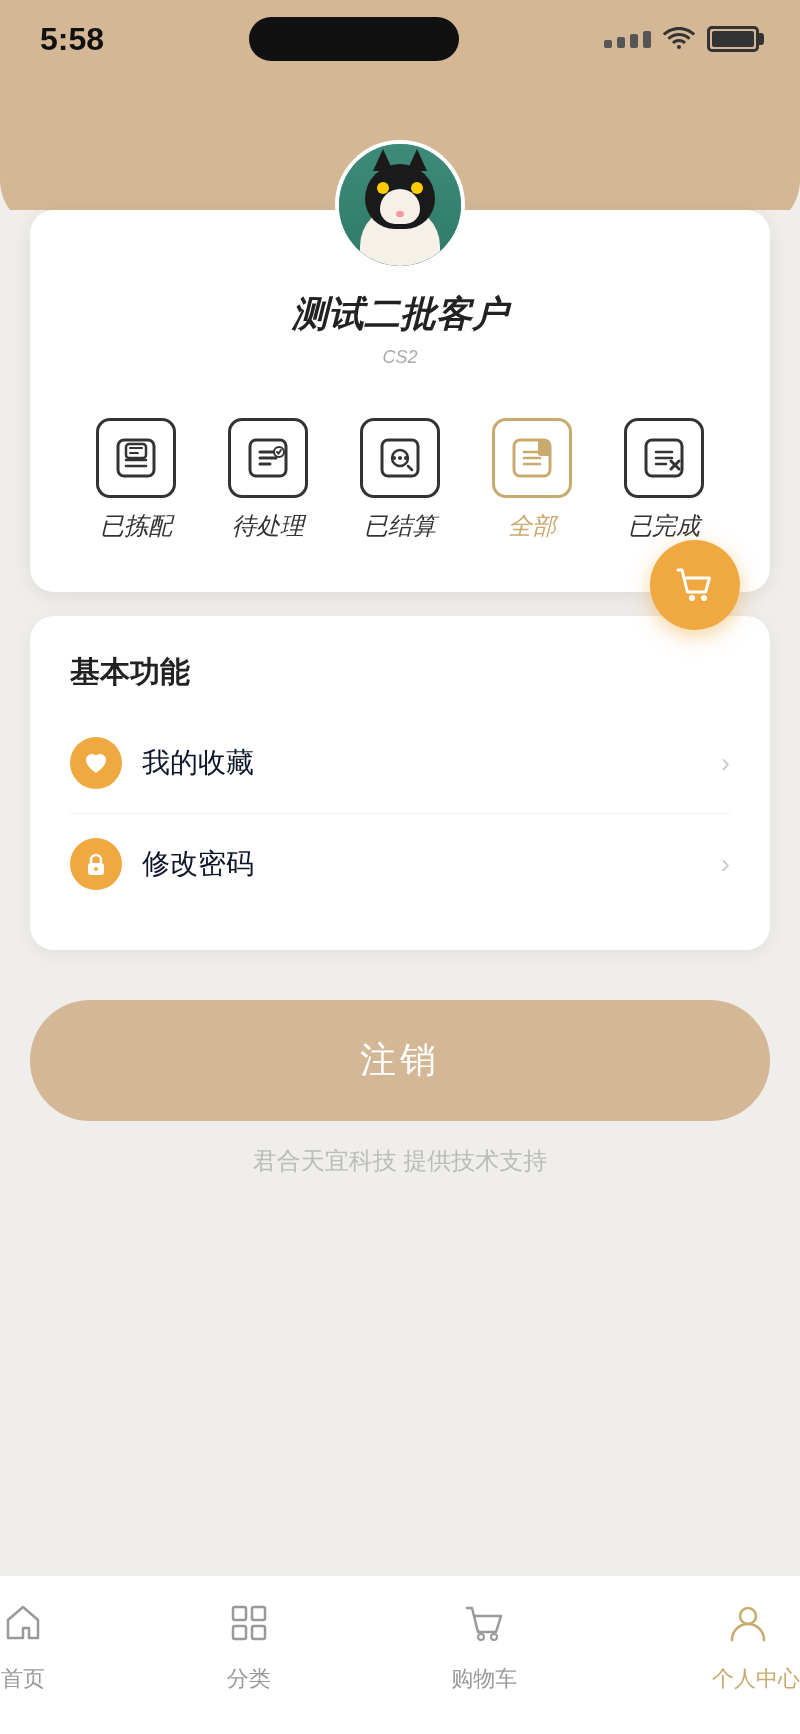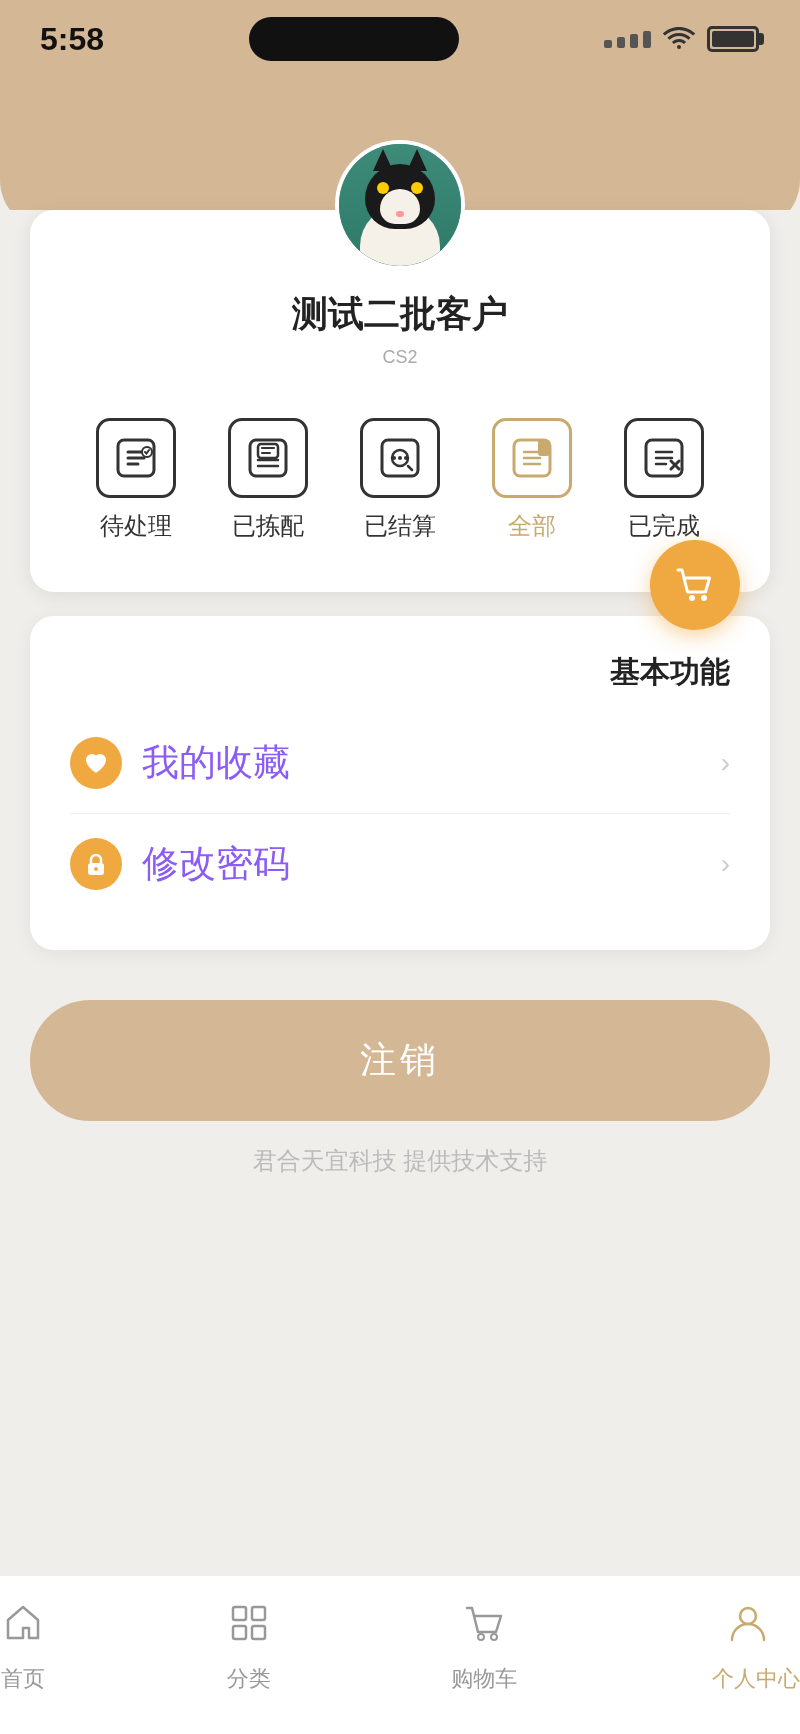--- a/index.html
+++ b/index.html
@@ -100,20 +100,21 @@
     }
 
     
     .profile-card {
       background: #fff;
       border-radius: 24px;
       margin-top: -20px;
       padding: 80px 40px 40px 40px;
       position: relative;
       box-shadow: 0 4px 20px rgba(0,0,0,0.08);
+      font-style: italic;
     }
 
     
     .avatar-container {
       position: absolute;
       top: -70px;
       left: 50%;
       transform: translateX(-50%);
       width: 130px;
       height: 130px;
@@ -249,21 +250,20 @@
       color: #c8a96e;
     }
 
     
     .function-card {
       background: #fff;
       border-radius: 24px;
       margin-top: 24px;
       padding: 36px 40px;
       box-shadow: 0 4px 20px rgba(0,0,0,0.06);
-      text-align: right;
     }
     .function-title {
       font-size: 30px;
       font-weight: 600;
       color: #222;
       margin-bottom: 20px;
     }
     .function-item {
       display: flex;
       align-items: center;
@@ -288,22 +288,22 @@
       display: flex;
       align-items: center;
       justify-content: center;
       font-size: 26px;
       color: #fff;
     }
     .function-icon.lock {
       background: #f0a940;
     }
     .function-label {
-      font-size: 37px;
-      color: #8b5cf6;
+      font-size: 28px;
+      color: #0f172a;
     }
     .chevron-right {
       font-size: 28px;
       color: #ccc;
     }
 
     
     .cart-float {
       position: absolute;
       right: 30px;
@@ -445,38 +445,38 @@
 
     <div class="profile-name">测试二批客户</div>
     <div class="profile-id">CS2</div>
 
     <div class="order-status-row">
 
       <div class="order-status-item">
         <div class="order-icon-box">
           <svg width="44" height="44" viewBox="0 0 44 44" fill="none">
             <rect x="4" y="4" width="36" height="36" rx="6" stroke="#333" stroke-width="3" fill="none"></rect>
+            <rect x="12" y="8" width="20" height="14" rx="3" stroke="#333" stroke-width="2.5" fill="none"></rect>
+            <path d="M16 12h12M16 17h8" stroke="#333" stroke-width="2" stroke-linecap="round"></path>
+            <path d="M12 24h20M12 30h20" stroke="#333" stroke-width="2.5" stroke-linecap="round"></path>
+          </svg>
+        </div>
+        <span class="order-status-label">已拣配</span>
+      </div>
+
+      <div class="order-status-item">
+        <div class="order-icon-box">
+          <svg width="44" height="44" viewBox="0 0 44 44" fill="none">
+            <rect x="4" y="4" width="36" height="36" rx="6" stroke="#333" stroke-width="3" fill="none"></rect>
             <path d="M14 16h16M14 22h16M14 28h10" stroke="#333" stroke-width="3" stroke-linecap="round"></path>
             <circle cx="33" cy="16" r="5" fill="#fff" stroke="#333" stroke-width="2"></circle>
             <path d="M31 16l1.5 1.5L35 14" stroke="#333" stroke-width="2" stroke-linecap="round"></path>
           </svg>
         </div>
         <span class="order-status-label">待处理</span>
-      </div>
-
-      <div class="order-status-item">
-        <div class="order-icon-box">
-          <svg width="44" height="44" viewBox="0 0 44 44" fill="none">
-            <rect x="4" y="4" width="36" height="36" rx="6" stroke="#333" stroke-width="3" fill="none"></rect>
-            <rect x="12" y="8" width="20" height="14" rx="3" stroke="#333" stroke-width="2.5" fill="none"></rect>
-            <path d="M16 12h12M16 17h8" stroke="#333" stroke-width="2" stroke-linecap="round"></path>
-            <path d="M12 24h20M12 30h20" stroke="#333" stroke-width="2.5" stroke-linecap="round"></path>
-          </svg>
-        </div>
-        <span class="order-status-label">已拣配</span>
       </div>
 
       <div class="order-status-item">
         <div class="order-icon-box">
           <svg width="44" height="44" viewBox="0 0 44 44" fill="none">
             <rect x="4" y="4" width="36" height="36" rx="6" stroke="#333" stroke-width="3" fill="none"></rect>
             <circle cx="22" cy="22" r="8" stroke="#333" stroke-width="2.5" fill="none"></circle>
             <circle cx="16" cy="22" r="2" fill="#333"></circle>
             <circle cx="22" cy="22" r="2" fill="#333"></circle>
             <circle cx="28" cy="22" r="2" fill="#333"></circle>

